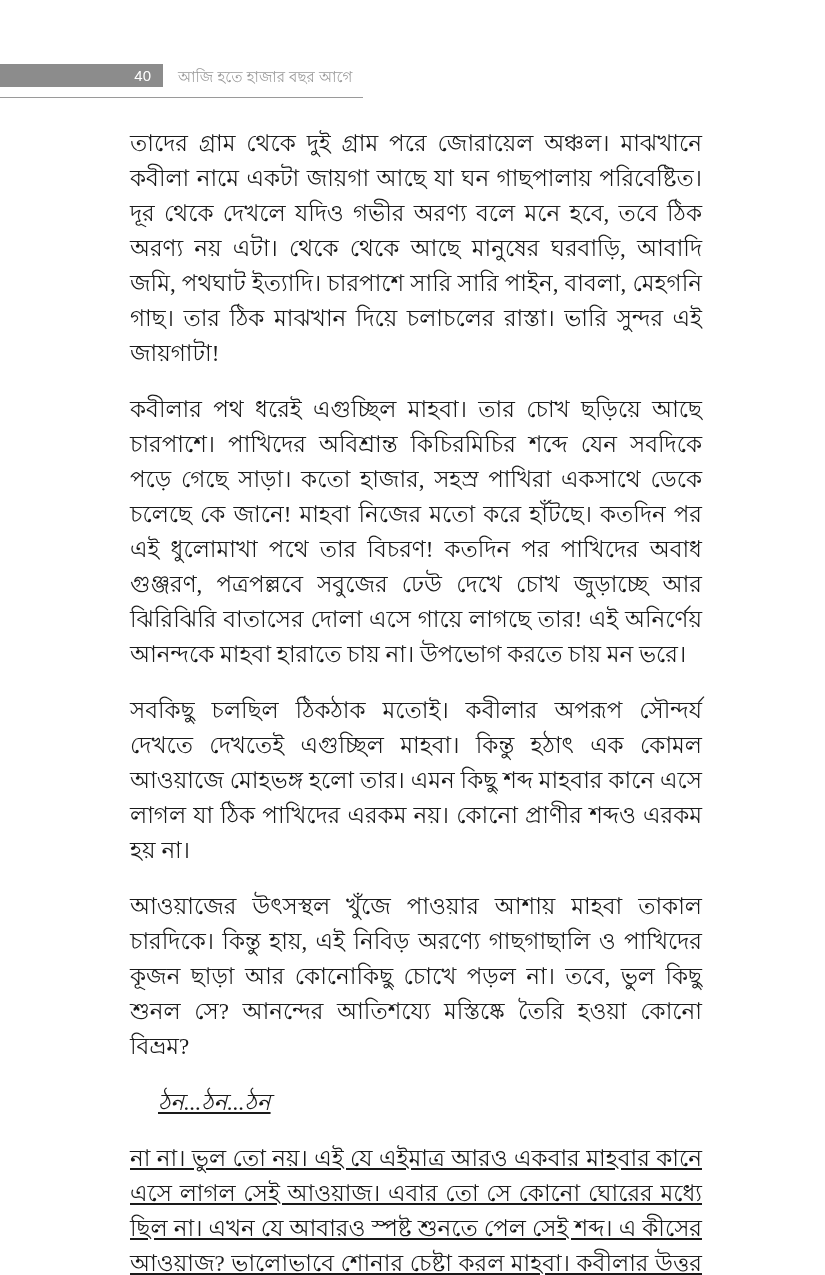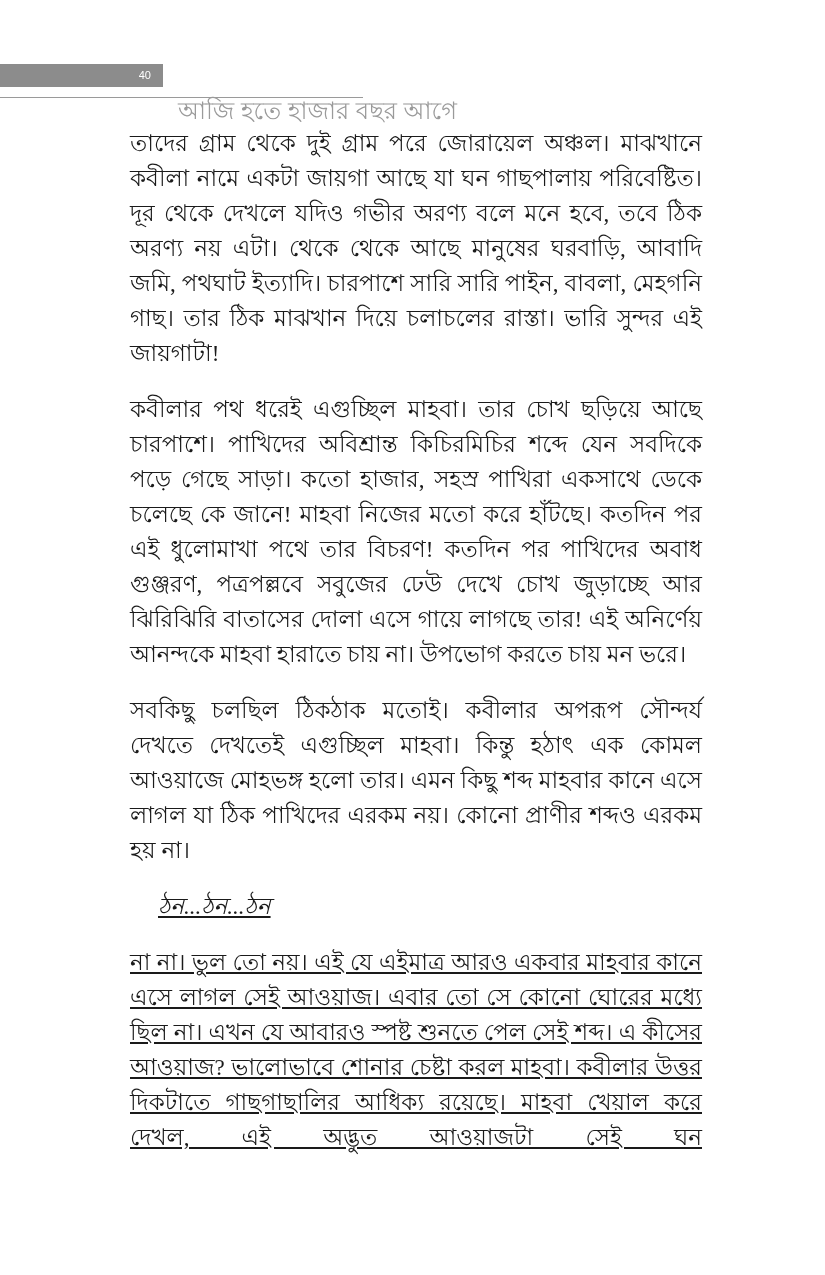--- a/index.html
+++ b/index.html
@@ -32,33 +32,32 @@
     background: #8c8c8c;
     display: flex;
     align-items: center;
     justify-content: flex-end;
     padding-right: 12px;
     box-sizing: border-box;
   }
   .page-number {
     color: #ffffff;
     font-family: "Liberation Sans", "DejaVu Sans", sans-serif;
-    font-size: 11px;
+    font-size: 15px;
     line-height: 1;
   }
   .book-title {
     position: absolute;
     left: 178px;
     top: 1px;
     color: #9a9a9a;
     font-family: "Liberation Sans", "DejaVu Sans", sans-serif;
-    font-size: 24px;
+    font-size: 15px;
     line-height: 23px;
     white-space: nowrap;
-    margin-top: 34px;
   }
   .header-rule {
     position: absolute;
     left: 0;
     top: 33px;
     width: 363px;
     height: 0;
     border-top: 1.5px solid #9a9a9a;
   }
   
@@ -94,15 +93,16 @@
     <span class="page-number">40</span>
   </div>
   <div class="book-title">আজি হতে হাজার বছর আগে</div>
   <div class="header-rule"></div>
 </div>
 
 <div class="text-block">
   <p>তাদের গ্রাম থেকে দুই গ্রাম পরে জোরায়েল অঞ্চল। মাঝখানে কবীলা নামে একটা জায়গা আছে যা ঘন গাছপালায় পরিবেষ্টিত। দূর থেকে দেখলে যদিও গভীর অরণ্য বলে মনে হবে, তবে ঠিক অরণ্য নয় এটা। থেকে থেকে আছে মানুষের ঘরবাড়ি, আবাদি জমি, পথঘাট ইত্যাদি। চারপাশে সারি সারি পাইন, বাবলা, মেহগনি গাছ। তার ঠিক মাঝখান দিয়ে চলাচলের রাস্তা। ভারি সুন্দর এই জায়গাটা!</p>
   <p>কবীলার পথ ধরেই এগুচ্ছিল মাহবা। তার চোখ ছড়িয়ে আছে চারপাশে। পাখিদের অবিশ্রান্ত কিচিরমিচির শব্দে যেন সবদিকে পড়ে গেছে সাড়া। কতো হাজার, সহস্র পাখিরা একসাথে ডেকে চলেছে কে জানে! মাহবা নিজের মতো করে হাঁটছে। কতদিন পর এই ধুলোমাখা পথে তার বিচরণ! কতদিন পর পাখিদের অবাধ গুঞ্জরণ, পত্রপল্লবে সবুজের ঢেউ দেখে চোখ জুড়াচ্ছে আর ঝিরিঝিরি বাতাসের দোলা এসে গায়ে লাগছে তার! এই অনির্ণেয় আনন্দকে মাহবা হারাতে চায় না। উপভোগ করতে চায় মন ভরে।</p>
   <p>সবকিছু চলছিল ঠিকঠাক মতোই। কবীলার অপরূপ সৌন্দর্য দেখতে দেখতেই এগুচ্ছিল মাহবা। কিন্তু হঠাৎ এক কোমল আওয়াজে মোহভঙ্গ হলো তার। এমন কিছু শব্দ মাহবার কানে এসে লাগল যা ঠিক পাখিদের এরকম নয়। কোনো প্রাণীর শব্দও এরকম হয় না।</p>
+  <p>আওয়াজের উৎসস্থল খুঁজে পাওয়ার আশায় মাহবা তাকাল চারদিকে। কিন্তু হায়, এই নিবিড় অরণ্যে গাছগাছালি ও পাখিদের কূজন ছাড়া আর কোনোকিছু চোখে পড়ল না। তবে, ভুল কিছু শুনল সে? আনন্দের আতিশয্যে মস্তিষ্কে তৈরি হওয়া কোনো বিভ্রম?</p>
   <p class="para-sound">ঠন...ঠন...ঠন</p>
   <p class="justify-last">না না। ভুল তো নয়। এই যে এইমাত্র আরও একবার মাহবার কানে এসে লাগল সেই আওয়াজ। এবার তো সে কোনো ঘোরের মধ্যে ছিল না। এখন যে আবারও স্পষ্ট শুনতে পেল সেই শব্দ। এ কীসের আওয়াজ? ভালোভাবে শোনার চেষ্টা করল মাহবা। কবীলার উত্তর দিকটাতে গাছগাছালির আধিক্য রয়েছে। মাহবা খেয়াল করে দেখল, এই অদ্ভুত আওয়াজটা সেই ঘন</p>
 </div>
 
 </body></html>

